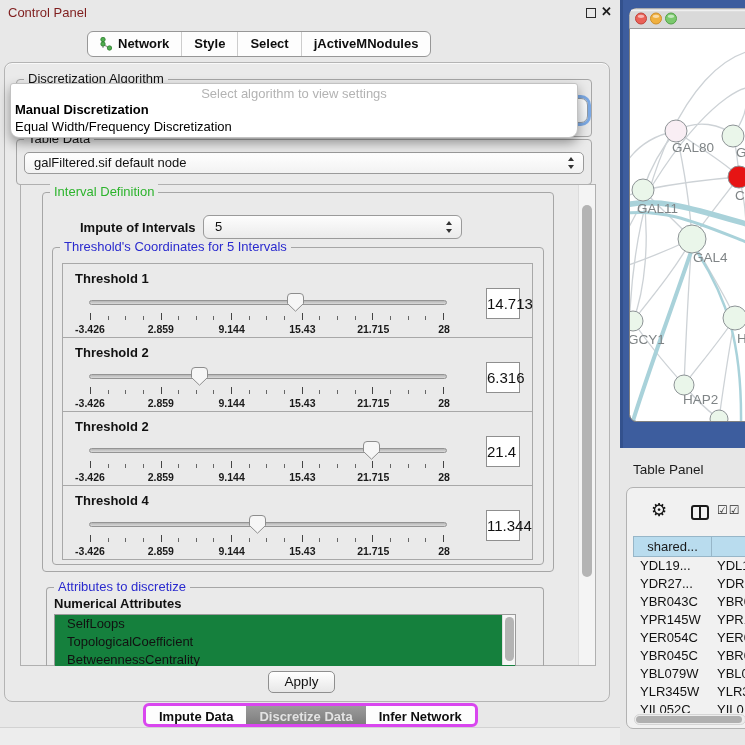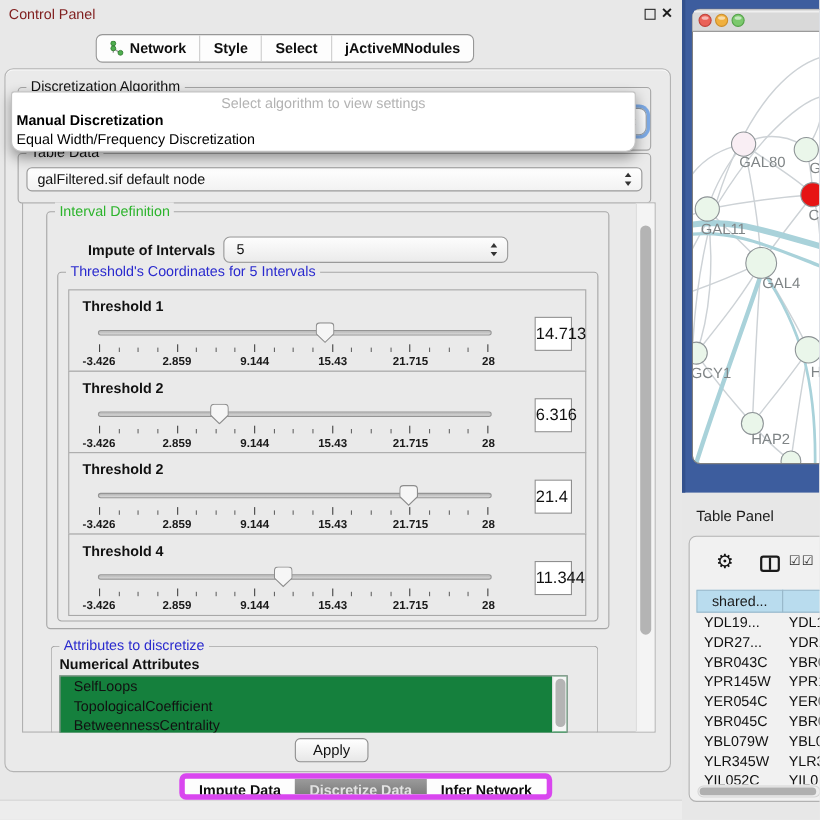--- a/index.html
+++ b/index.html
@@ -72,21 +72,21 @@
   #attr-group { left:46px; top:587px; width:498px; height:79px; border-bottom:none; border-bottom-left-radius:0; border-bottom-right-radius:0; }
   #attr-group > .gtitle { color:#2a2ace; }
   #attr-sublabel { position:absolute; left:54px; top:596px; font-weight:bold; font-size:13px; }
   #attr-list { position:absolute; left:54px; top:614px; width:462px; height:52px; background:#15803d; border:1px solid #9a9a9a; border-bottom:none; overflow:hidden; }
   #attr-list .litem { padding-left:12px; font-size:13px; line-height:18px; color:#111; }
   #list-scroll { position:absolute; left:502px; top:615px; width:13px; height:50px; background:#f6f6f6; border-left:1px solid #ddd; }
   #list-scroll .vthumb { position:absolute; left:2px; top:2px; width:9px; height:44px; border-radius:4.5px; background:#b4b4b4; }
 
   #apply-btn { position:absolute; left:268px; top:671px; width:67px; height:22px; background:linear-gradient(#ffffff,#e7e7e7); border:1px solid #8f8f8f; border-radius:5px; text-align:center; line-height:20px; font-size:13.5px; }
 
-  .bottom-tab-row { position:absolute; left:143px; top:703px; height:24px; display:flex; background:#fdfdfd; border:5px solid #d946ef; border-radius:6px; overflow:hidden; z-index:5;margin-left:20px; }
+  .bottom-tab-row { position:absolute; left:143px; top:703px; height:24px; display:flex; background:#fdfdfd; border:3px solid #d946ef; border-radius:6px; overflow:hidden; z-index:5; }
   .btab { padding:0 13px; line-height:22px; font-weight:bold; font-size:13px; color:#0d0d0d; white-space:nowrap; }
   .btab:not(:first-child){ border-left:1px solid #cdcdcd; }
   .btab.sel { background:linear-gradient(#9b9b9b,#7e7e7e); color:#e3e3e3; border-left:none; }
   .btab.sel + .btab { border-left:none; }
 
   #cp-bottom-line { position:absolute; left:0; top:727px; width:620px; height:1px; background:#d2d2d2; }
   #cp-bottom-area { position:absolute; left:0; top:728px; width:620px; height:17px; background:#ededed; }
 
   
   #right-col { position:absolute; left:620px; top:0; width:125px; height:745px; background:#e7e7e7; }

